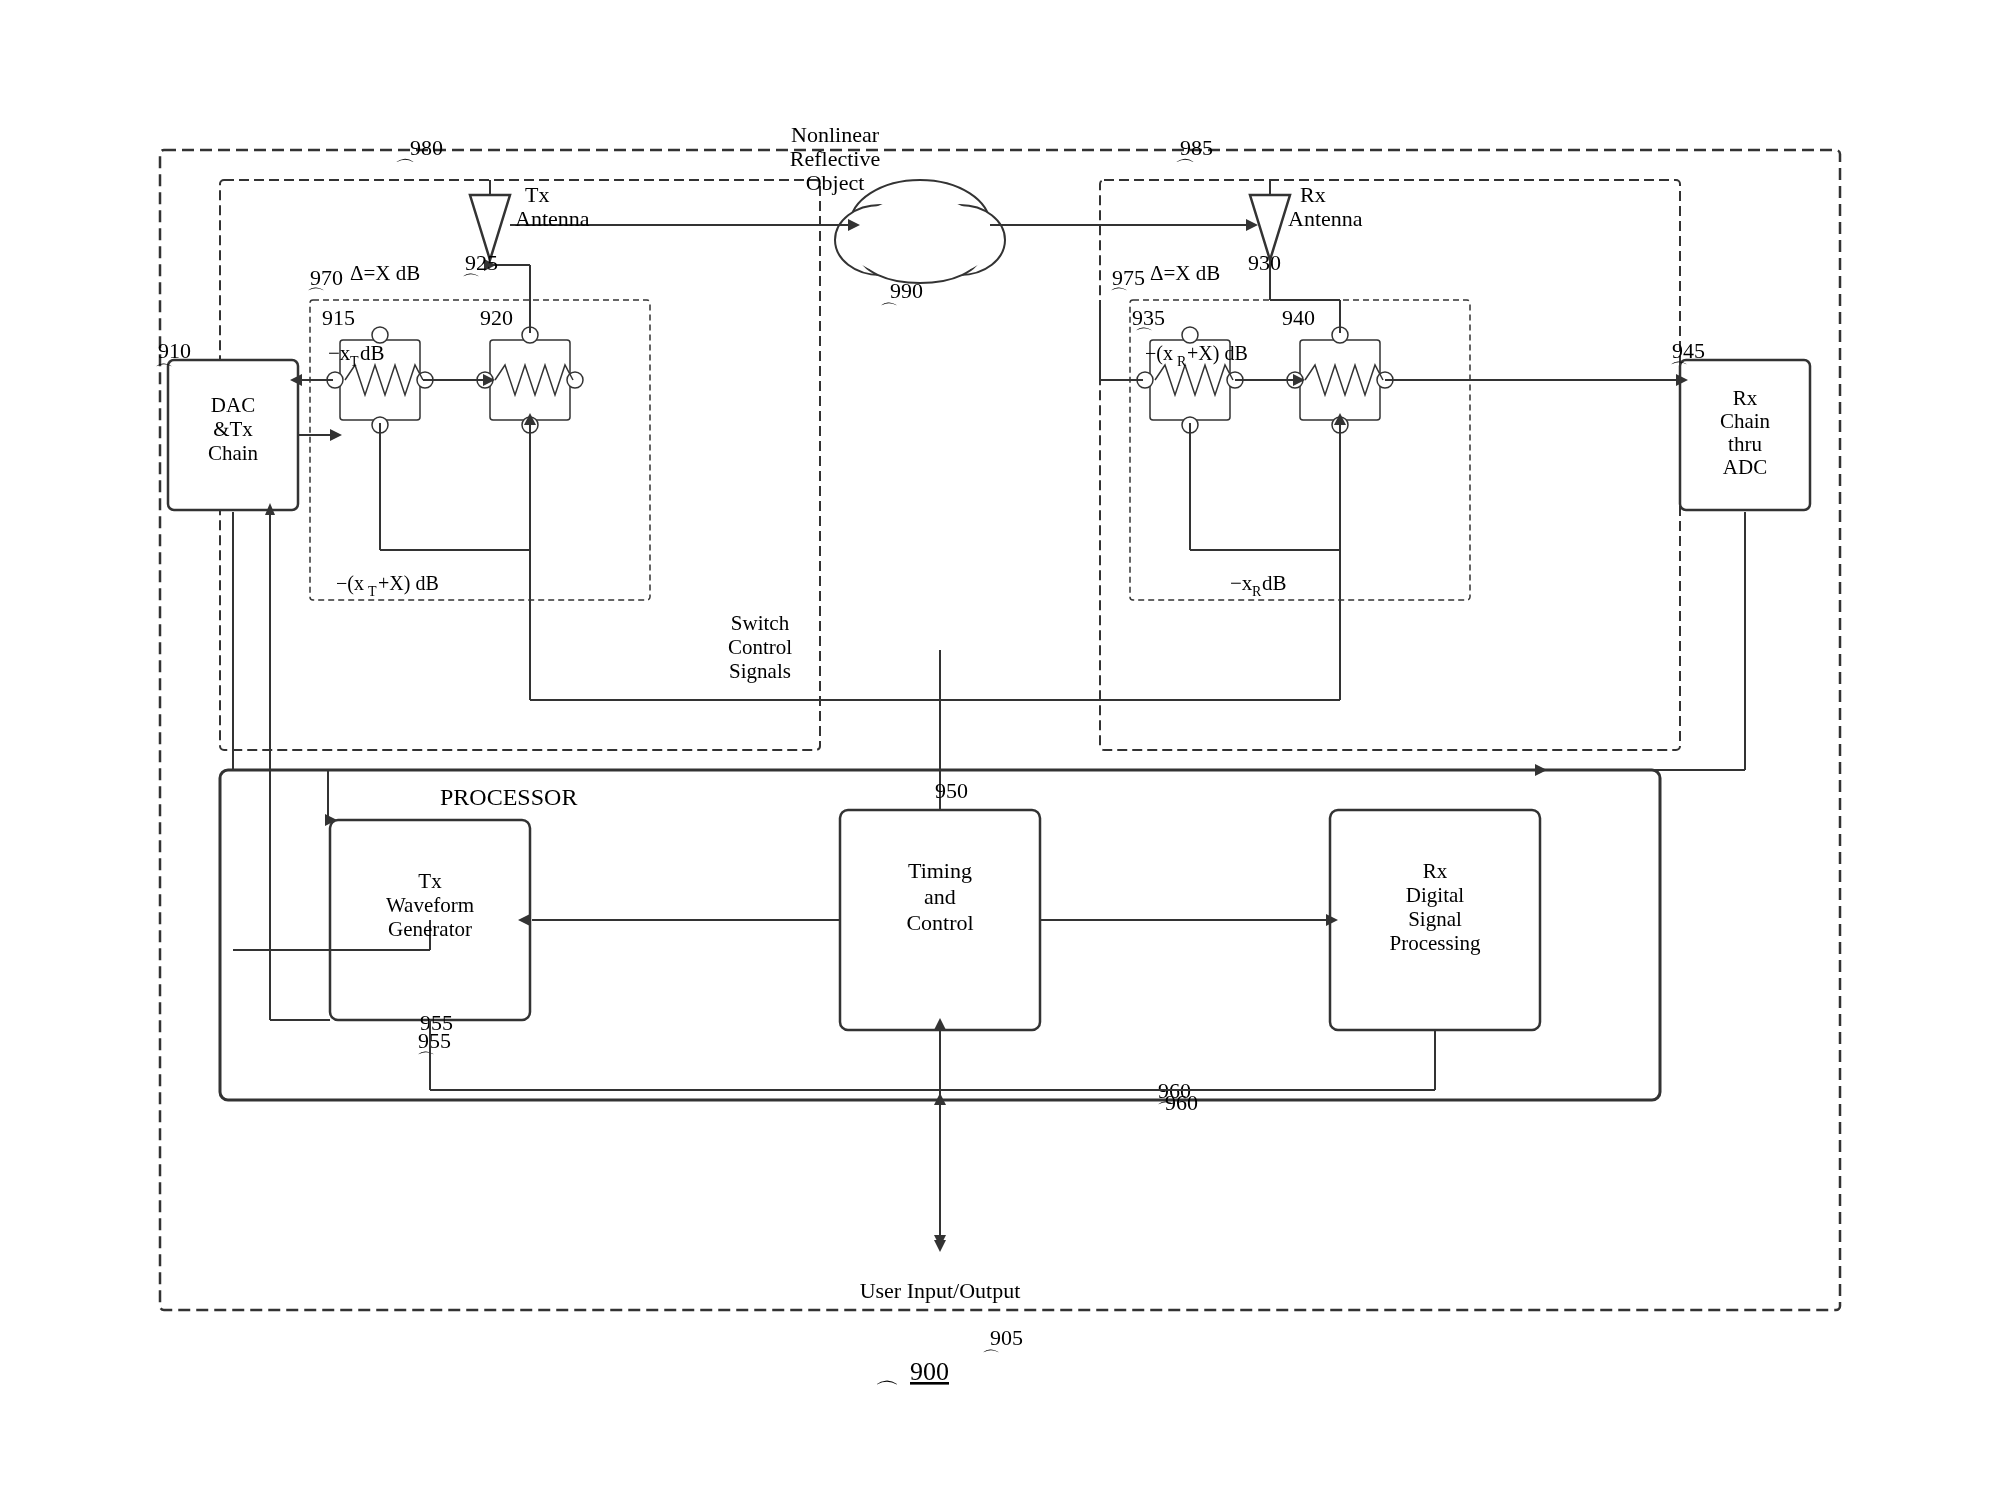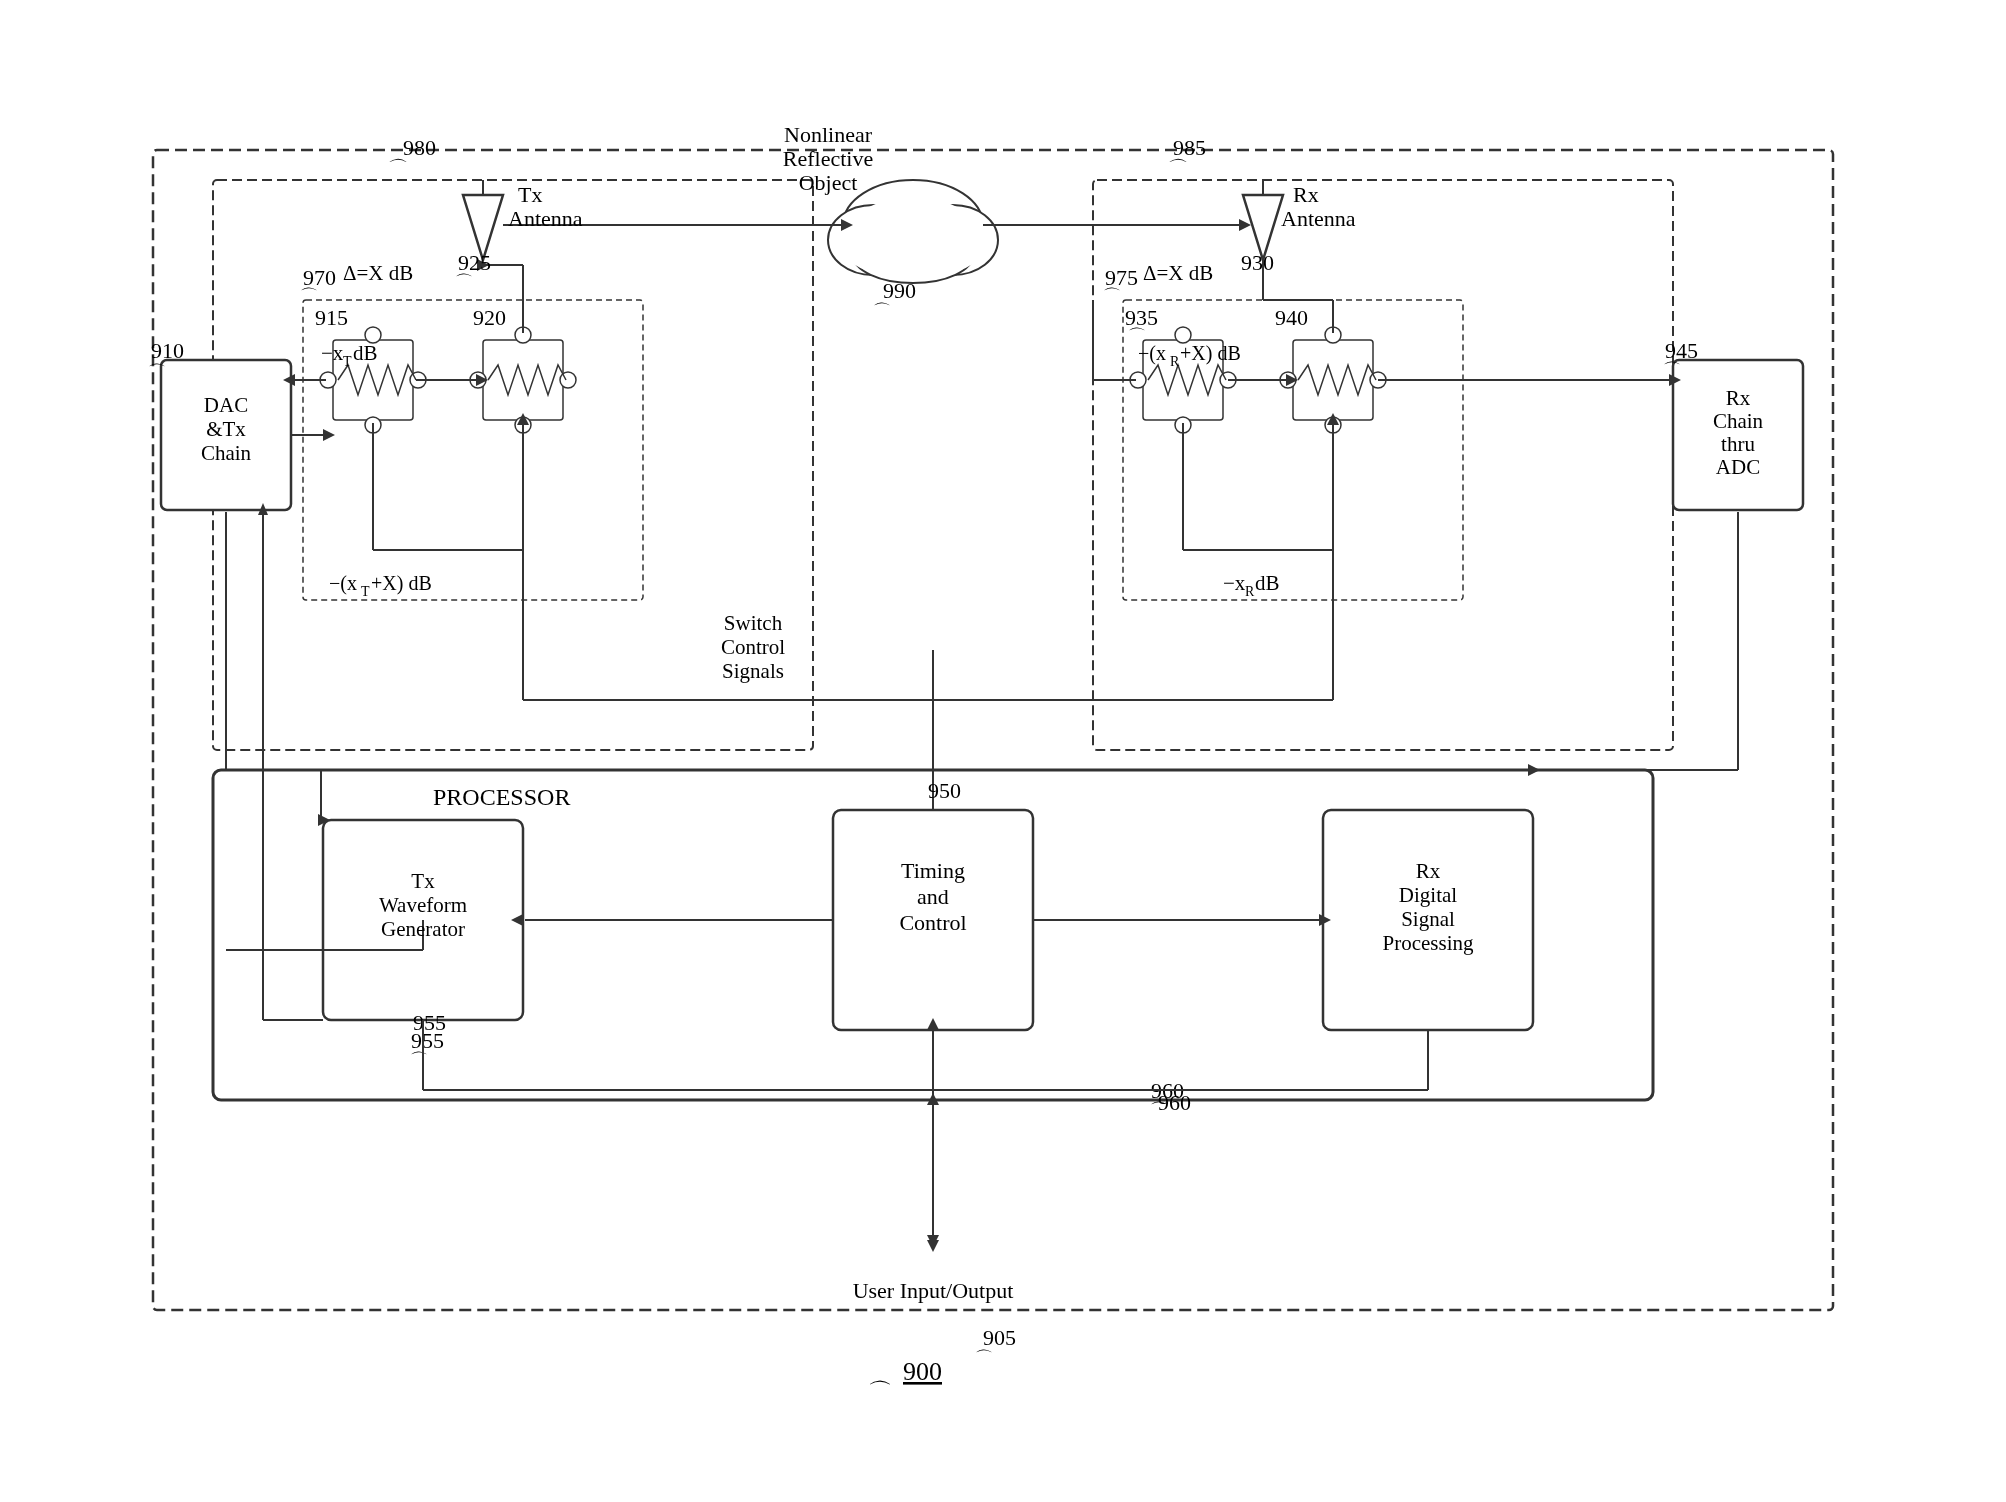--- a/index.html
+++ b/index.html
@@ -7,21 +7,21 @@
       background: #fff;
       width: 2006px;
       height: 1502px;
       font-family: 'Times New Roman', Times, serif;
       position: relative;
       overflow: hidden;
     }
     .diagram-container {
       position: absolute;
       top: 50px;
-      left: 73px;
+      left: 80px;
       width: 1840px;
       height: 1380px;
     }
     svg.diagram-svg {
       position: absolute;
       top: 0;
       left: 0;
       width: 100%;
       height: 100%;
       overflow: visible;

